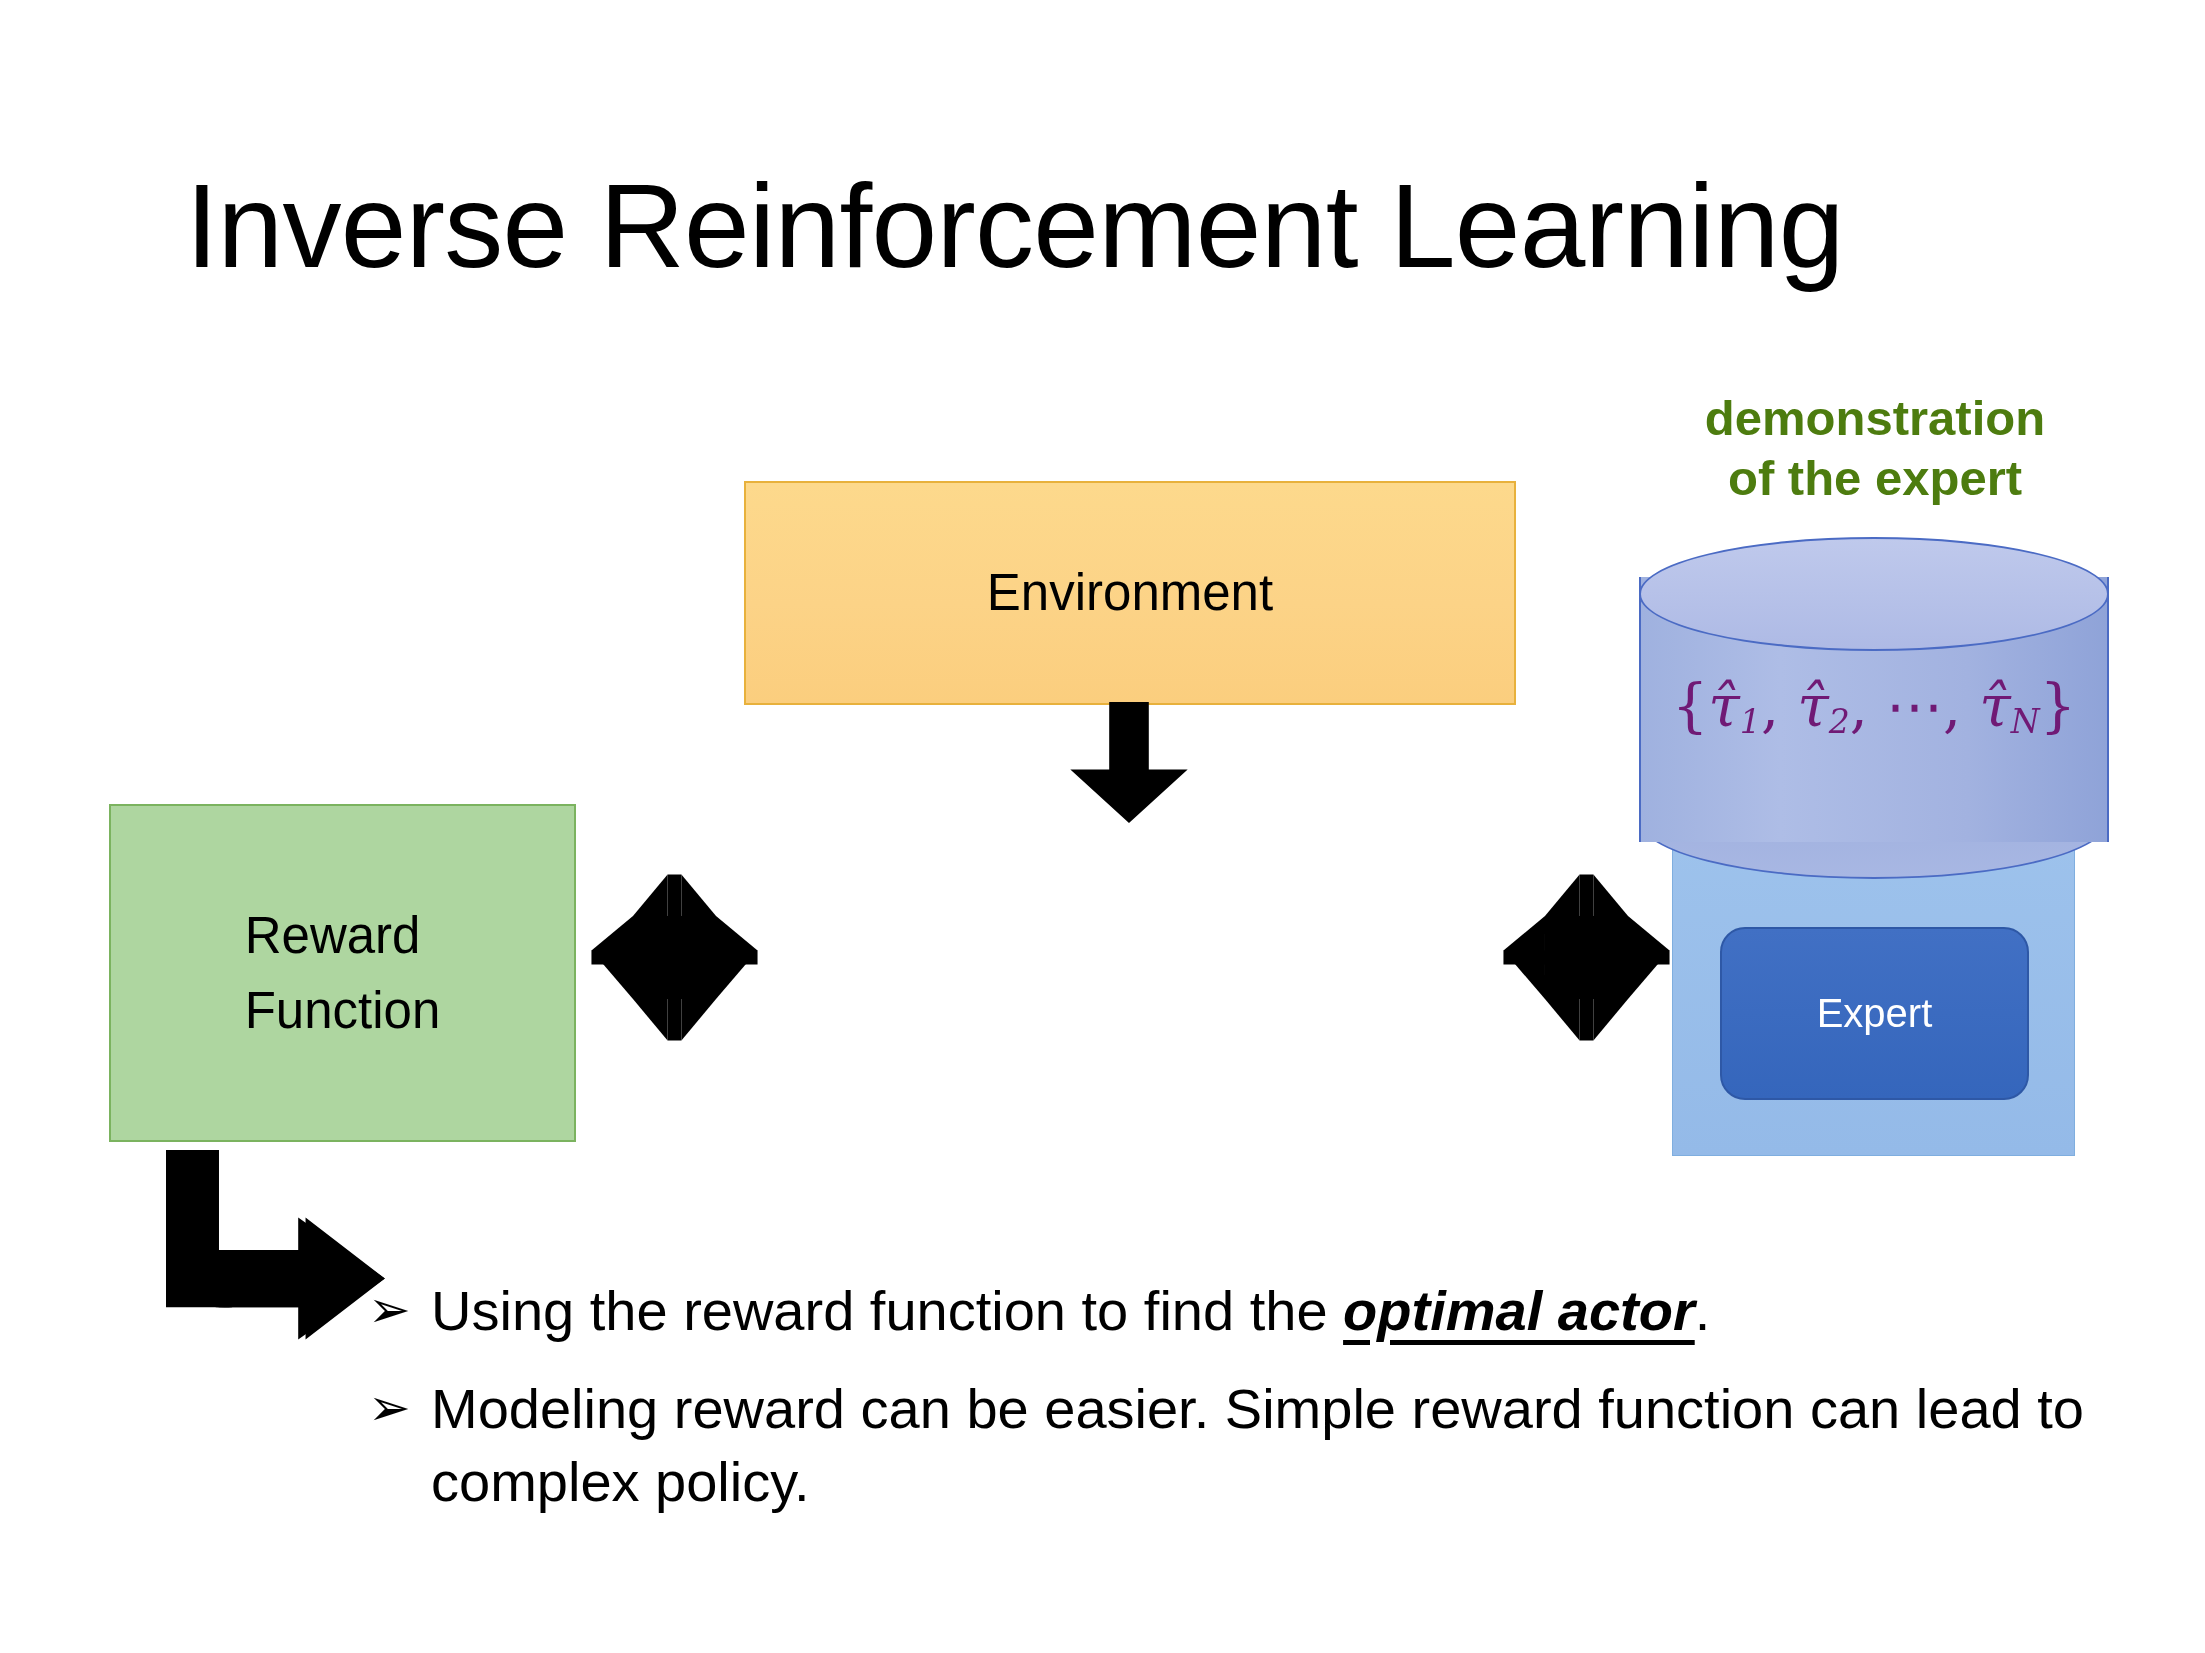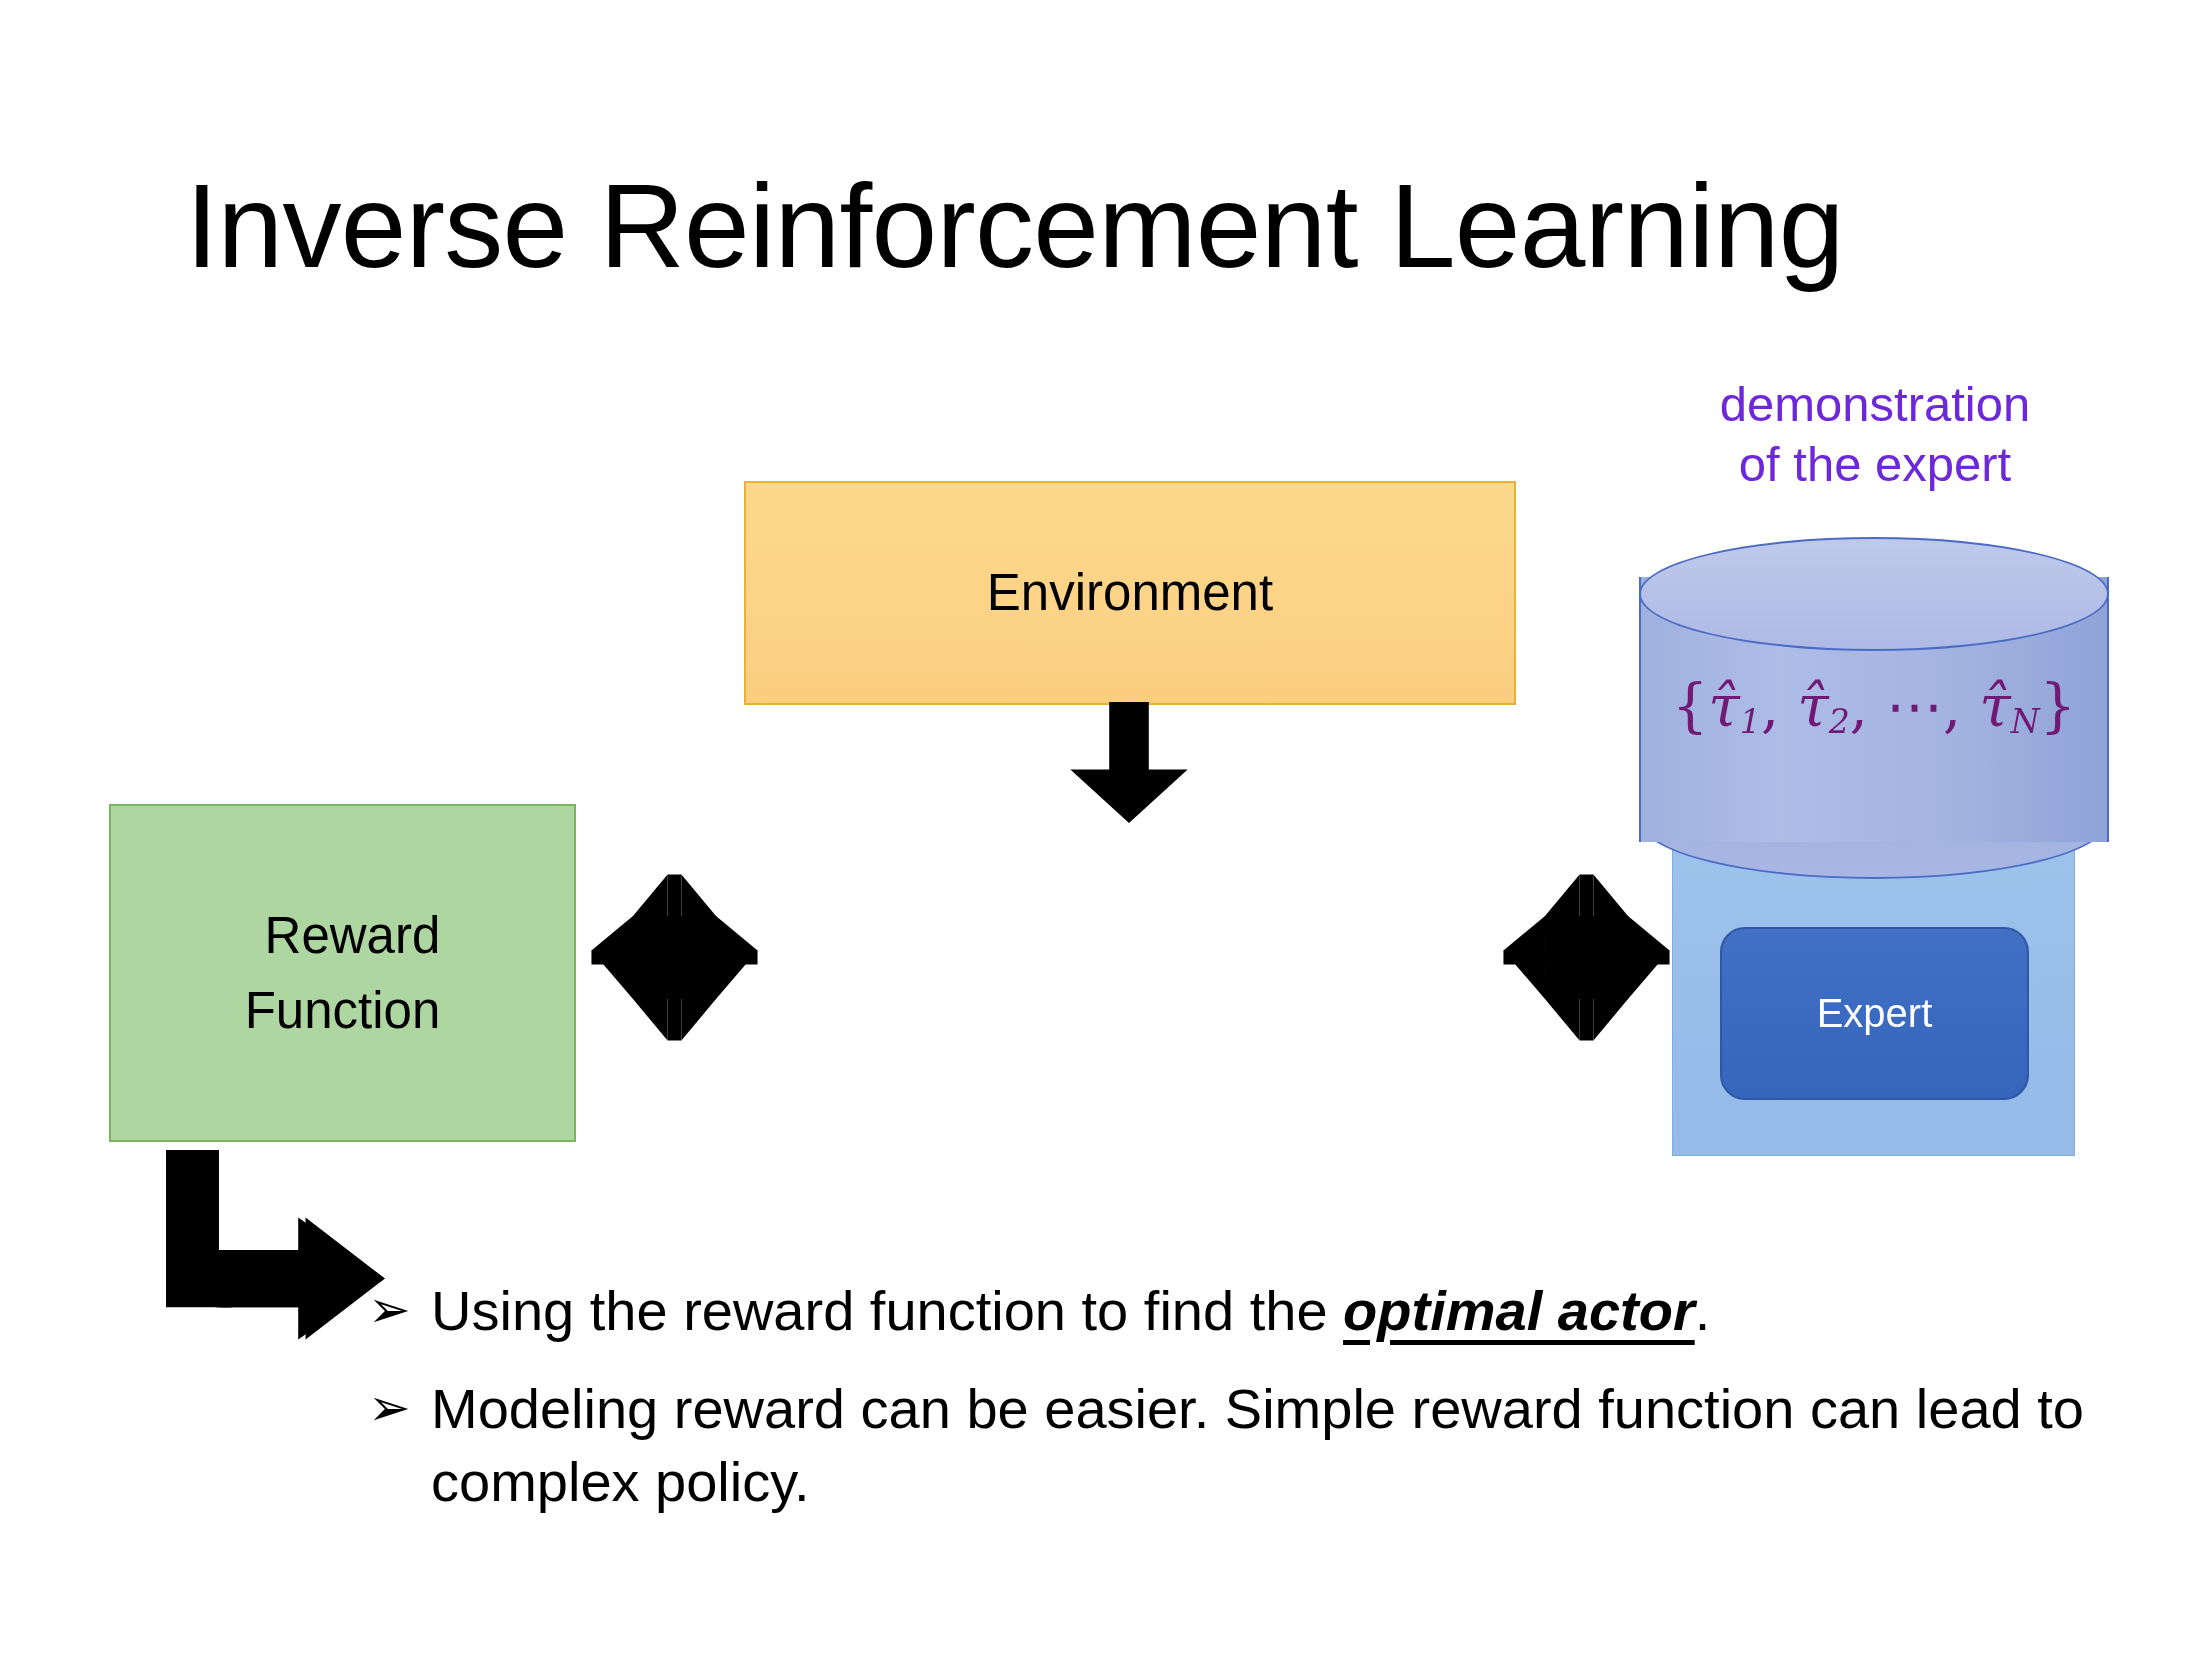--- a/index.html
+++ b/index.html
@@ -13,21 +13,21 @@
     position:absolute;left:0;top:165px;width:2029px;
     text-align:center;
     font-size:118px;line-height:1.05;font-weight:400;
     letter-spacing:-0.7px;
     color:#000;
     white-space:nowrap;
   }
 
   
   .box{position:absolute;box-sizing:border-box;display:flex;align-items:center;
-       justify-content:center;text-align:right;}
+       justify-content:center;text-align:left;}
 
   .box-label{font-size:51px;line-height:1.28;font-weight:400;color:#000;}
 
   
   .env{
     left:744px;top:481px;width:772px;height:224px;
     background:linear-gradient(180deg,#FDD98C 0%,#FCD387 55%,#FBCE7E 100%);
     border:2.2px solid #E8B13C;
   }
 
@@ -91,22 +91,22 @@
     text-align:center;font-size:57px;color:#701a75;
     font-family:"DejaVu Serif", serif;
     white-space:nowrap;
   }
   .cyl-formula .hat{position:relative;font-style:italic;}
   .cyl-formula sub{font-size:0.58em;font-style:italic;vertical-align:-0.22em;}
   .cyl-formula .nsub{font-style:italic;}
 
   
   .demo-caption{
-    position:absolute;left:1625px;top:375px;width:500px;
-    text-align:center;font-size:49px;line-height:1.22;color:#6d28d9;
+    position:absolute;left:1625px;top:389px;width:500px;
+    text-align:center;font-size:49px;line-height:1.22;color:#4d7c0f;font-weight:bold;
   }
 
   
   .arrow-down{position:absolute;left:1070px;top:702px;width:118px;height:121px;}
   .quad-left{position:absolute;left:588px;top:871px;width:173px;height:173px;}
   .quad-right{position:absolute;left:1500px;top:871px;width:173px;height:173px;}
   .elbow{position:absolute;left:151px;top:1150px;width:243px;height:213px;}
 
   
   .bullets{position:absolute;left:368px;top:1275px;width:1764px;}

